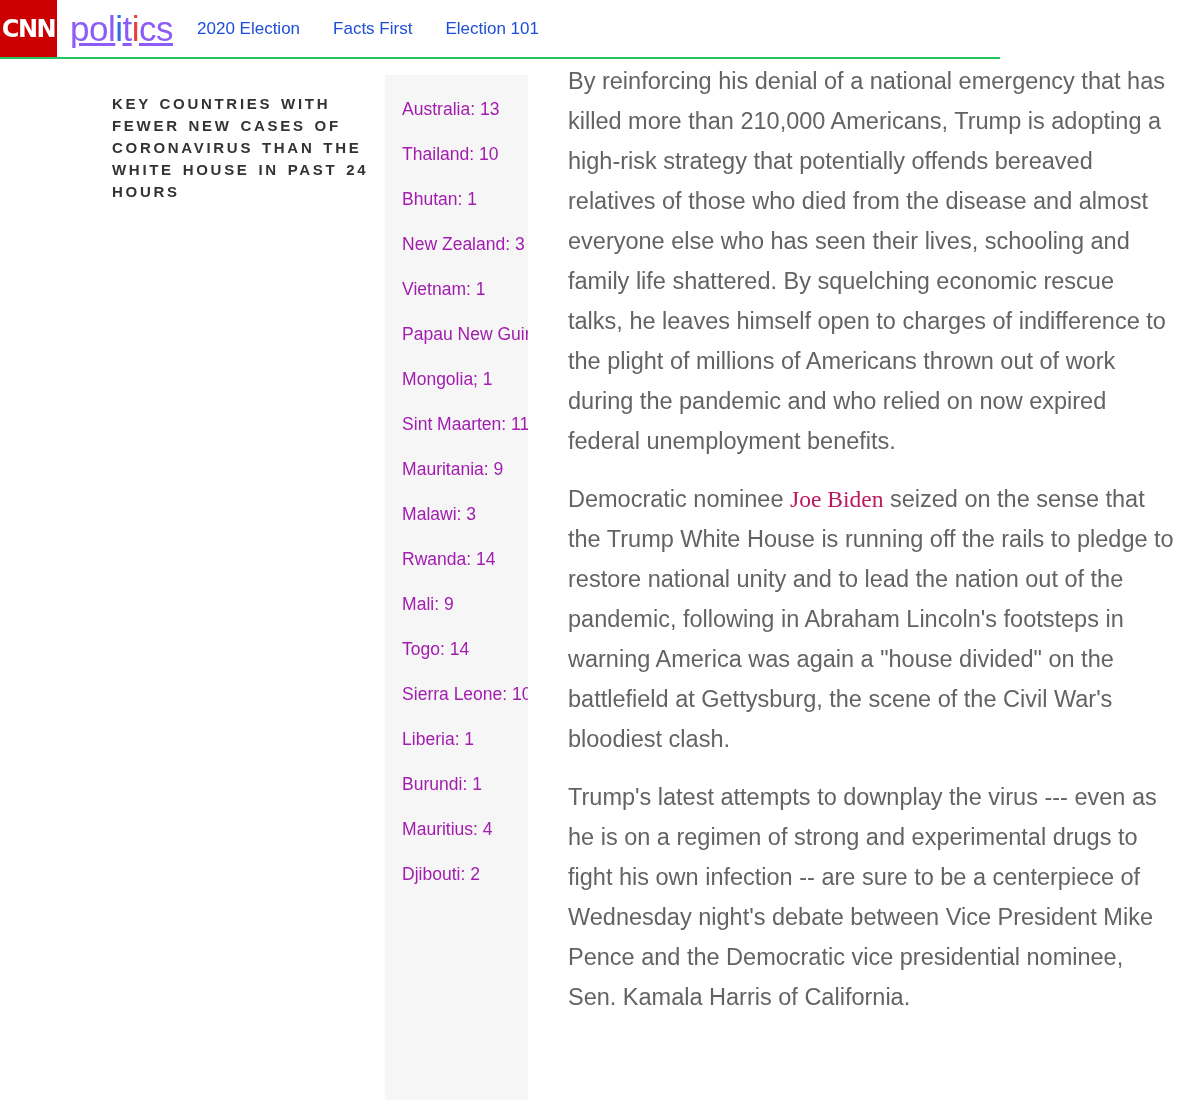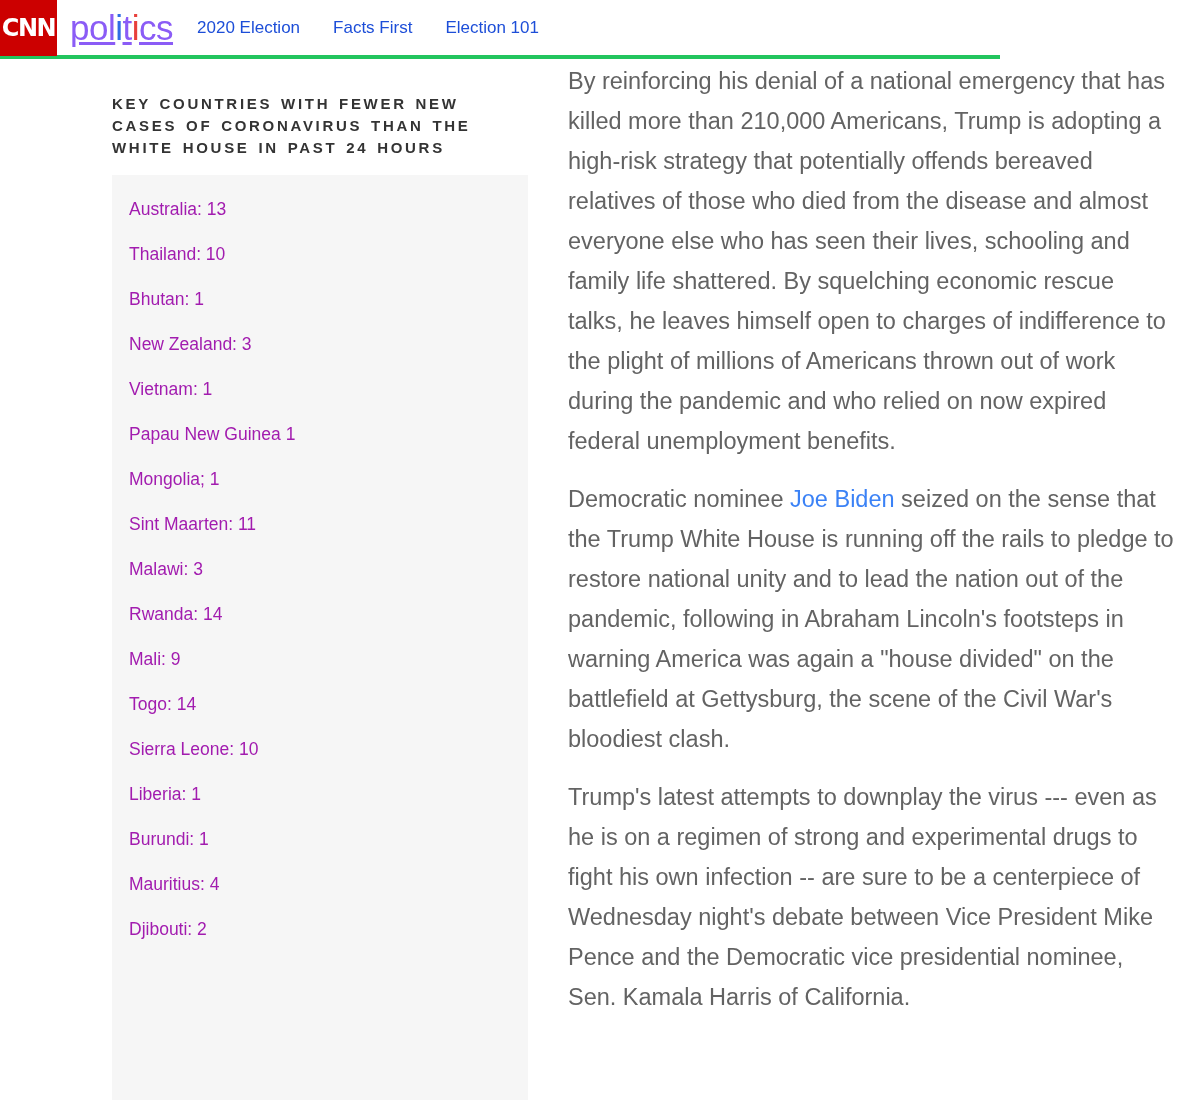--- a/index.html
+++ b/index.html
@@ -8,21 +8,21 @@
     font-family:"Liberation Sans", sans-serif;
     background:#ffffff;
     overflow:hidden;
     position:relative;
   }
   .page { position:relative; width:1200px; height:1100px; background:#fff; }
 
   
   .header {
     position:absolute; top:0; left:0; width:1000px; height:59px;
-    background:#fff; border-bottom:4px solid #22c55e;
+    background:#fff; border-bottom:2px solid #22c55e;
     display:flex; align-items:center;
   }
   .logo {
     width:57px; height:57px; background:#cc0000;
     color:#fff; display:flex; align-items:center; justify-content:center;
     font-weight:800; font-size:24px; letter-spacing:-1.5px;
     font-family:"DejaVu Sans", sans-serif;
     cursor:pointer; flex:0 0 auto;
   }
   .wordmark {
@@ -35,21 +35,21 @@
   .wm-red  { color:#e8403c; }
   .nav { display:flex; margin-left:24px; gap:33px; }
   .nav-item {
     font-size:17px; color:#1d4ed8; text-decoration:none; cursor:pointer;
     white-space:nowrap;
   }
 
   
   .sidebar {
     position:absolute; left:112px; top:59px; width:416px; height:1041px;
-    display:flex; flex-direction:column;
+    display:flex; flex-direction:row;
   }
   .sidebar-heading {
     margin-top:34px; width:392px;
     font-size:15px; font-weight:700; letter-spacing:2.7px; word-spacing:2px;
     line-height:22px; color:#333333; text-transform:uppercase;
   }
   .country-box {
     margin-top:16px; flex:1 1 auto;
     background:#f6f6f6;
     padding:12px 10px 10px 17px;
@@ -61,21 +61,21 @@
 
   
   .article {
     position:absolute; left:568px; top:59px; width:606px;
     padding-top:2px;
   }
   .article p {
     font-size:23.5px; line-height:40px; color:#636363;
     margin:0 0 18px 0;
   }
-  .article a.inline-link { color:#3b82f6; text-decoration:none; cursor:pointer; }
+  .article a.inline-link { color:#be185d; text-decoration:none; cursor:pointer;font-family:Liberation Serif, serif; }
 </style>
 </head>
 <body>
 
 <div class="page">
 
   <header class="header">
     <div class="logo">CNN</div>
     <div class="wordmark">
       <span class="wm-dark">pol</span><span class="wm-blue">i</span><span class="wm-dark">t</span><span class="wm-red">i</span><span class="wm-dark">cs</span>
@@ -91,20 +91,21 @@
     <h2 class="sidebar-heading">KEY COUNTRIES WITH FEWER NEW CASES OF CORONAVIRUS THAN THE WHITE HOUSE IN PAST 24 HOURS</h2>
     <div class="country-box">
         <div class="country-item">Australia: 13</div>
         <div class="country-item">Thailand: 10</div>
         <div class="country-item">Bhutan: 1</div>
         <div class="country-item">New Zealand: 3</div>
         <div class="country-item">Vietnam: 1</div>
         <div class="country-item">Papau New Guinea 1</div>
         <div class="country-item">Mongolia; 1</div>
         <div class="country-item">Sint Maarten: 11</div>
+        <div class="country-item">Mauritania: 9</div>
         <div class="country-item">Malawi: 3</div>
         <div class="country-item">Rwanda: 14</div>
         <div class="country-item">Mali: 9</div>
         <div class="country-item">Togo: 14</div>
         <div class="country-item">Sierra Leone: 10</div>
         <div class="country-item">Liberia: 1</div>
         <div class="country-item">Burundi: 1</div>
         <div class="country-item">Mauritius: 4</div>
         <div class="country-item">Djibouti: 2</div>
       </div>

